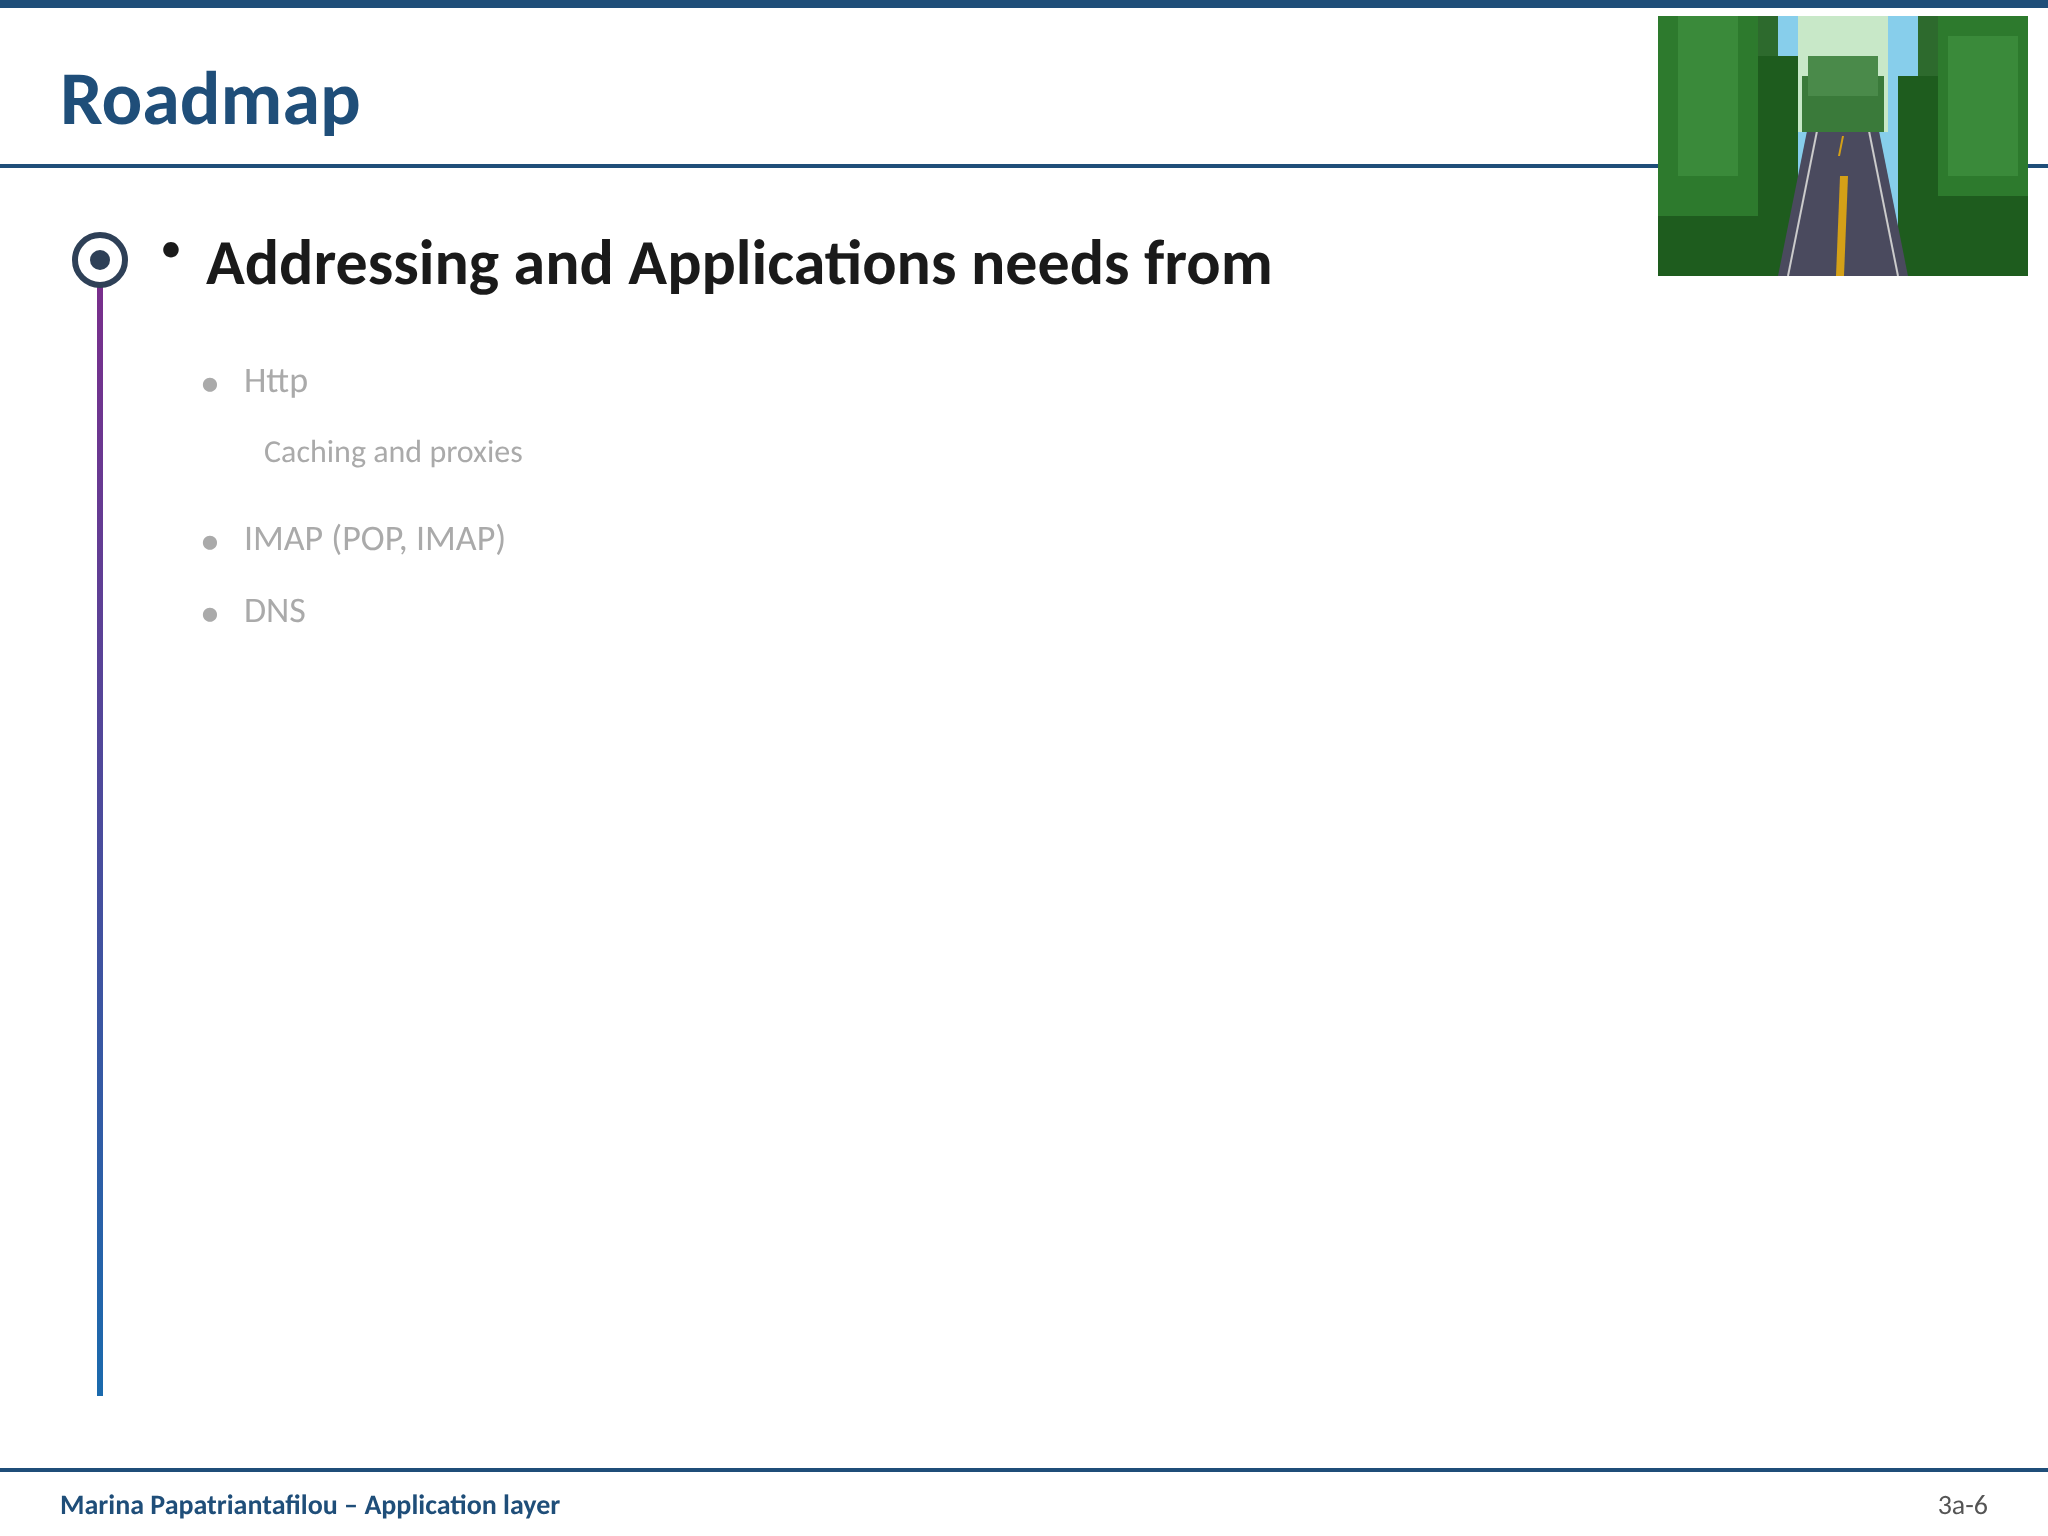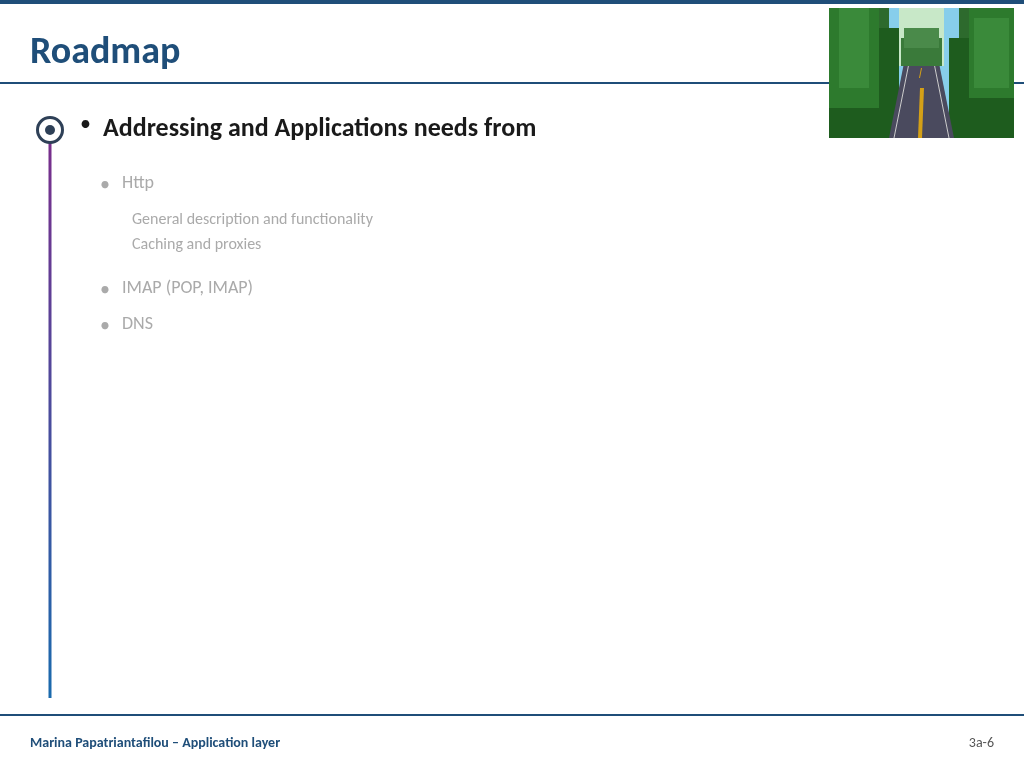--- a/index.html
+++ b/index.html
@@ -126,21 +126,21 @@
 
     .item-active-bullet {
       font-size: 22px;
       color: #1a1a1a;
       margin-right: 12px;
       margin-top: 2px;
       line-height: 1;
     }
 
     .item-active-text {
-      font-size: 26px;
+      font-size: 32px;
       font-weight: 600;
       color: #1a1a1a;
       line-height: 1.3;
     }
 
     
     .item-inactive {
       display: flex;
       align-items: flex-start;
       margin-bottom: 8px;
@@ -172,21 +172,21 @@
       color: #aaaaaa;
       line-height: 1.6;
     }
 
     
     .footer {
       position: absolute;
       bottom: 0;
       left: 0;
       right: 0;
-      height: 54px;
+      height: 34px;
       border-top: 2px solid #1f4e79;
       display: flex;
       align-items: center;
       justify-content: space-between;
       padding: 0 30px;
       background: #ffffff;
     }
 
     .footer-left {
       font-size: 14px;
@@ -258,21 +258,20 @@
         <span>Addressing and Applications needs from</span><br>
       </span>
     </div>
 
     <div class="item-inactive">
       <span class="item-inactive-bullet">•</span>
       <span class="item-inactive-text">Http</span>
     </div>
 
     <div class="sub-items">
-      <div class="sub-item-text">General description and functionality</div>
       <div class="sub-item-text">Caching and proxies</div>
     </div>
 
     <div class="item-inactive">
       <span class="item-inactive-bullet">•</span>
       <span class="item-inactive-text">IMAP (POP, IMAP)</span>
     </div>
 
     <div class="item-inactive">
       <span class="item-inactive-bullet">•</span>

